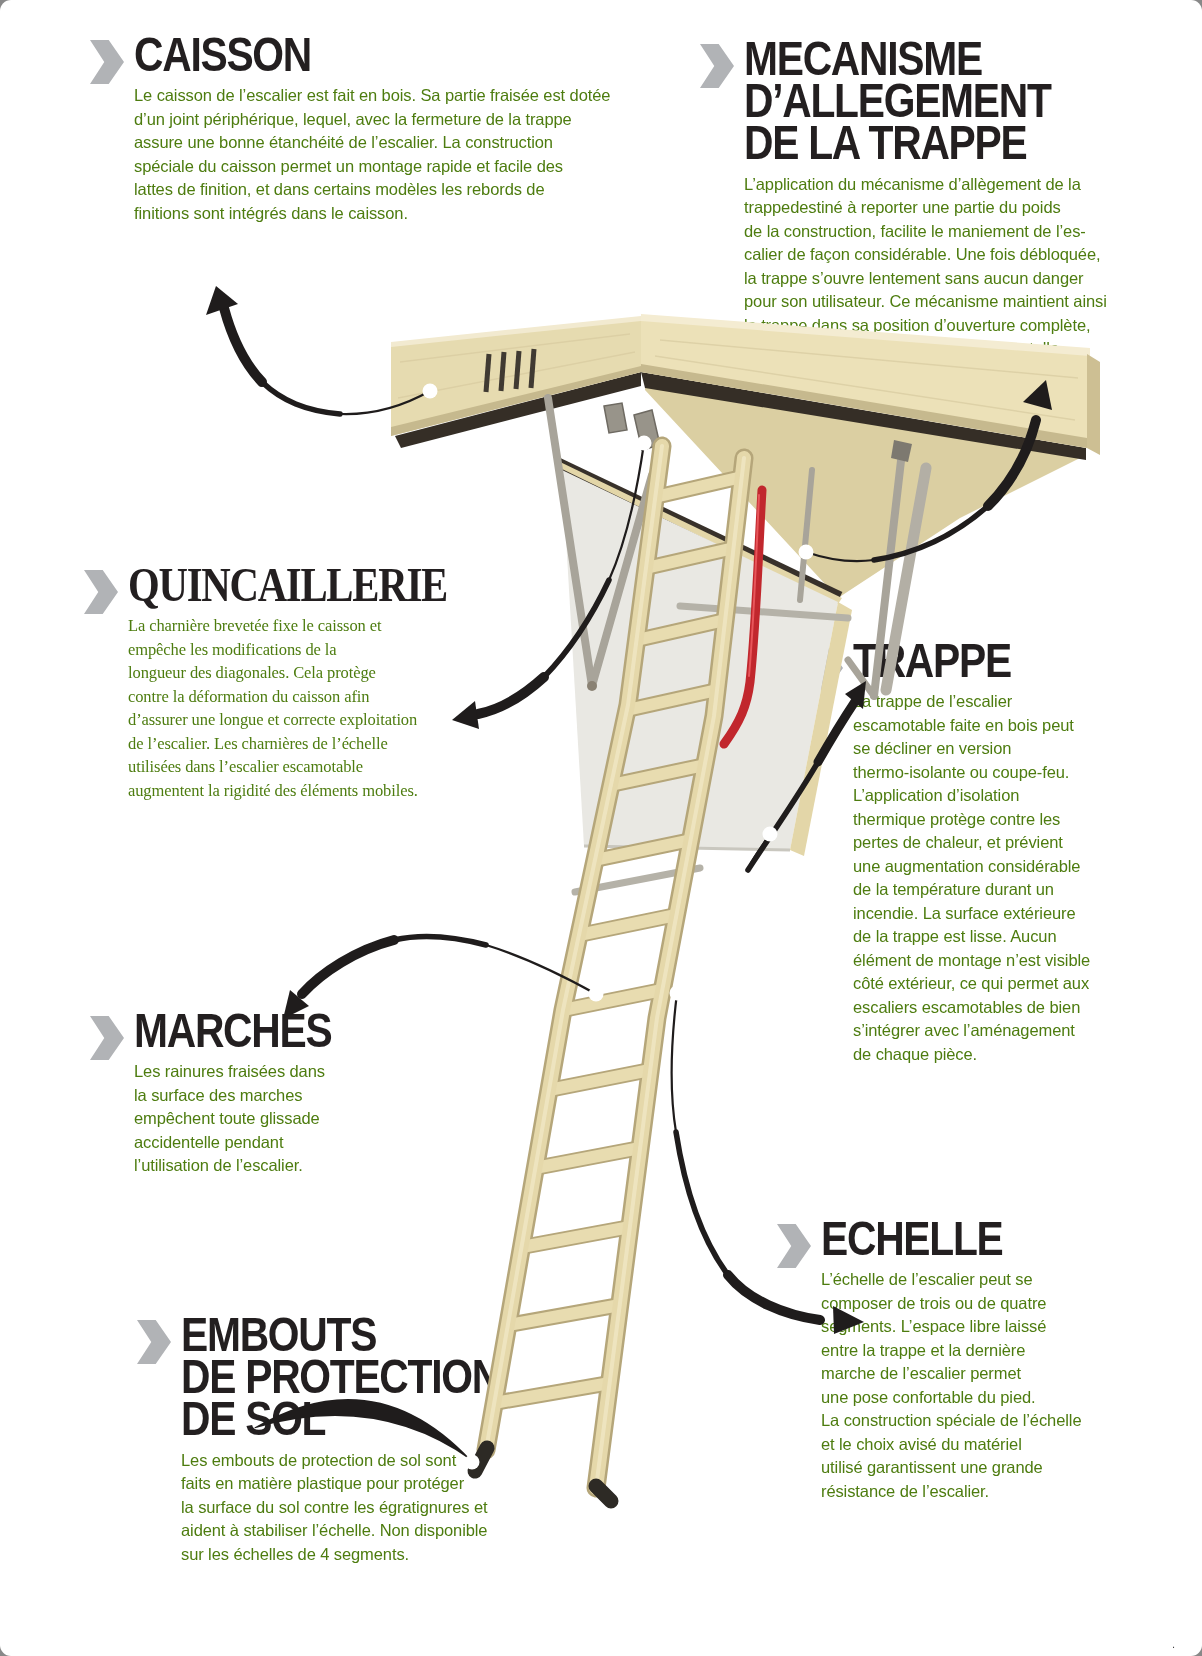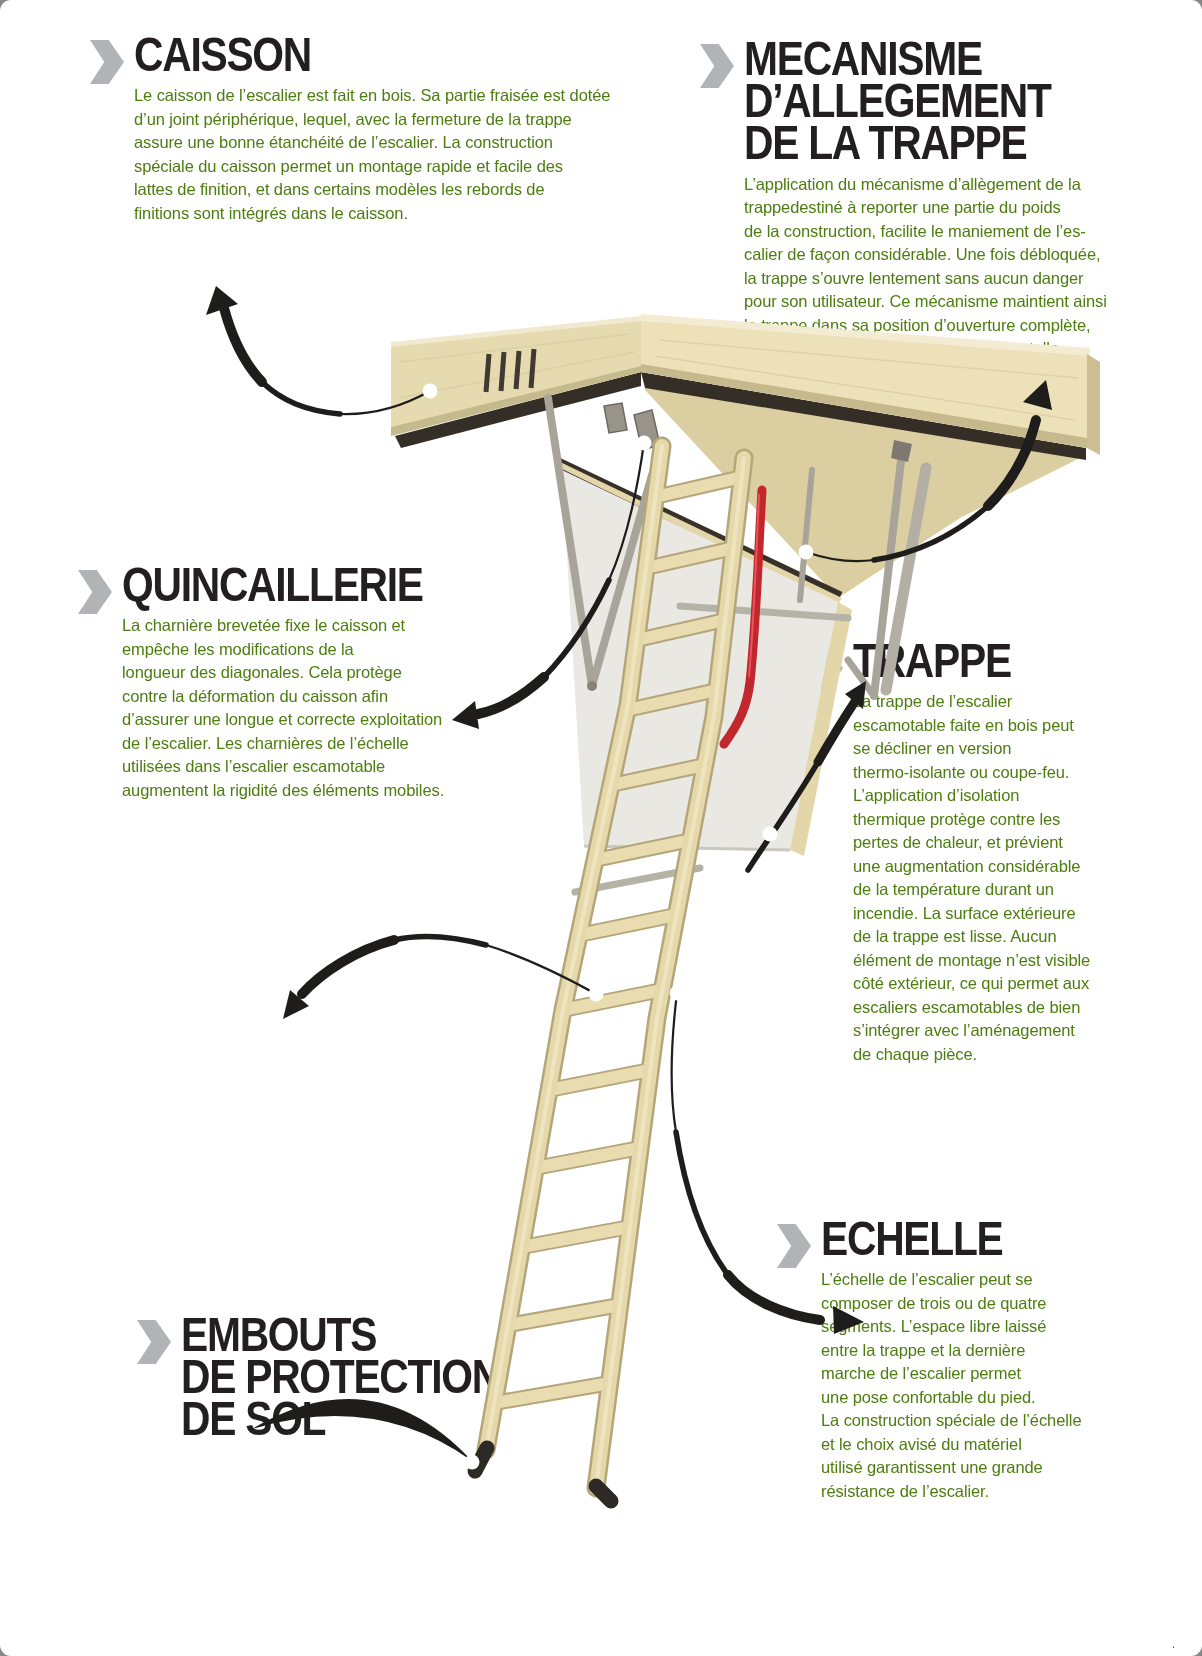--- a/index.html
+++ b/index.html
@@ -70,21 +70,21 @@
 trappedestiné à reporter une partie du poids
 de la construction, facilite le maniement de l’es-
 calier de façon considérable. Une fois débloquée,
 la trappe s’ouvre lentement sans aucun danger
 pour son utilisateur. Ce mécanisme maintient ainsi
 la trappe dans sa position d’ouverture complète,
 pour empêcher toute fermeture accidentelle
 pendant le maniement de l’échelle.</div>
   </div>
 
-  <div class="section" style="left:122px;top:564px;width:430px;">
+  <div class="section" style="left:128px;top:564px;width:430px;font-family:Liberation Serif, serif;">
     <div class="chevron"></div>
     <div class="title">QUINCAILLERIE</div>
     <div class="body">La charnière brevetée fixe le caisson et
 empêche les modifications de la
 longueur des diagonales. Cela protège
 contre la déformation du caisson afin
 d’assurer une longue et correcte exploitation
 de l’escalier. Les charnières de l’échelle
 utilisées dans l’escalier escamotable
 augmentent la rigidité des éléments mobiles.</div>
@@ -104,20 +104,29 @@
 de la température durant un
 incendie. La surface extérieure
 de la trappe est lisse. Aucun
 élément de montage n’est visible
 côté extérieur, ce qui permet aux
 escaliers escamotables de bien
 s’intégrer avec l’aménagement
 de chaque pièce.</div>
   </div>
 
+  <div class="section" style="left:134px;top:1010px;width:300px;">
+    <div class="chevron"></div>
+    <div class="title">MARCHES</div>
+    <div class="body">Les rainures fraisées dans
+la surface des marches
+empêchent toute glissade
+accidentelle pendant
+l’utilisation de l’escalier.</div>
+  </div>
 
   <div class="section" style="left:821px;top:1218px;width:340px;">
     <div class="chevron"></div>
     <div class="title">ECHELLE</div>
     <div class="body">L’échelle de l’escalier peut se
 composer de trois ou de quatre
 segments. L’espace libre laissé
 entre la trappe et la dernière
 marche de l’escalier permet
 une pose confortable du pied.
@@ -125,20 +134,25 @@
 et le choix avisé du matériel
 utilisé garantissent une grande
 résistance de l’escalier.</div>
   </div>
 
   <div class="section" style="left:134px;top:1314px;width:420px;margin-left:47px;">
     <div class="chevron"></div>
     <div class="title">EMBOUTS
 DE PROTECTION
 DE SOL</div>
+    <div class="body">Les embouts de protection de sol sont
+faits en matière plastique pour protéger
+la surface du sol contre les égratignures et
+aident à stabiliser l’échelle. Non disponible
+sur les échelles de 4 segments.</div>
   </div>
 
   <div class="page-mark">.</div>
 
   <svg class="art" width="1202" height="1656" viewBox="0 0 1202 1656">
 
     <g>
 
       <polygon points="645,378 1086,450 1086,455 960,518 838,598 645,390" fill="#dbcfa2"></polygon>
 

